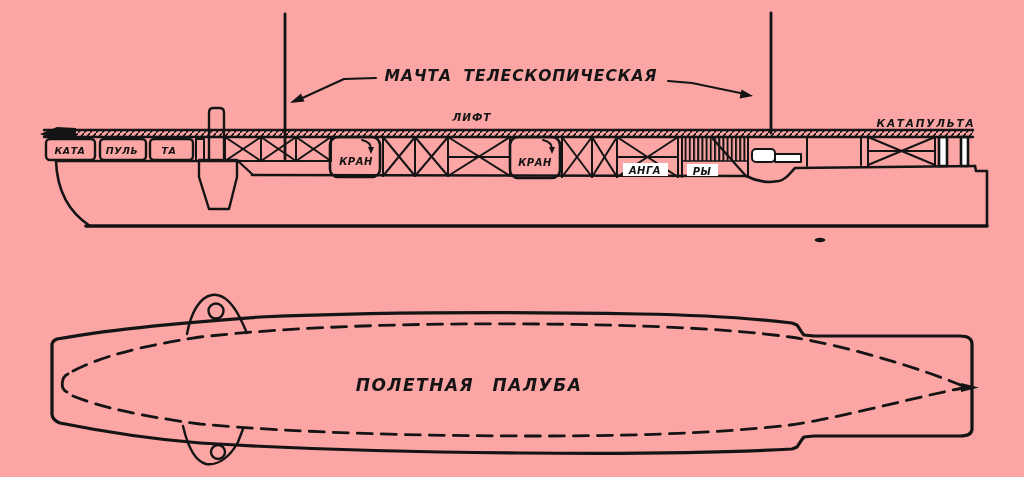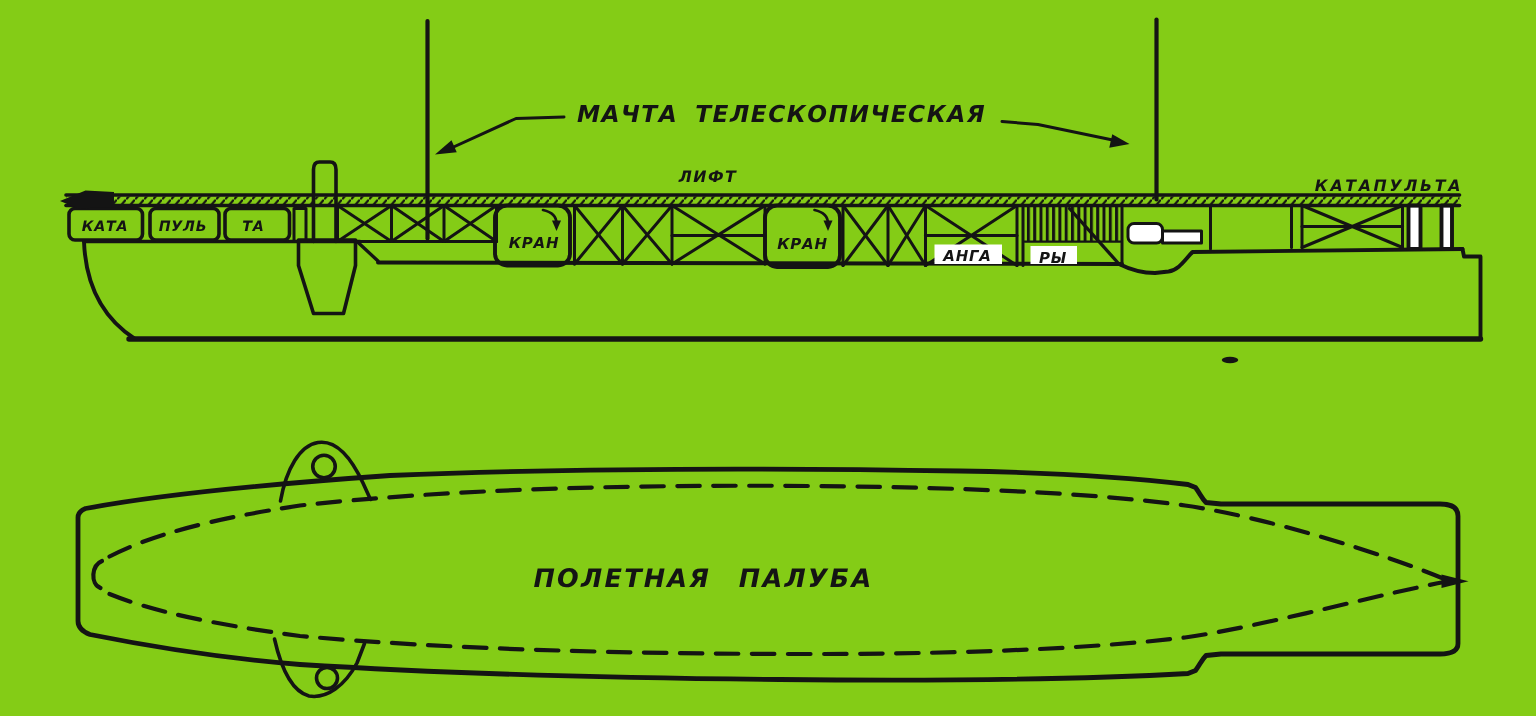--- a/index.html
+++ b/index.html
@@ -1,16 +1,16 @@
 <!DOCTYPE html>
 <html><head>
 <meta charset="utf-8">
 <style>
   html,body{margin:0;padding:0;background:#ffffff;}
-  .page{width:1024px;height:477px;background:#84cc16;overflow:hidden;will-change:transform;transform:translateZ(0);}
+  .page{width:1024px;height:477px;background:#fca5a5;overflow:hidden;will-change:transform;transform:translateZ(0);}
   svg{display:block;}
   text{font-family:"DejaVu Sans",sans-serif;font-weight:700;font-style:italic;fill:#141414;}
   .lbl-sm{font-size:9.5px;letter-spacing:0.5px;}
   .lbl-ha{font-size:10px;letter-spacing:0.5px;}
   .lbl-md{font-size:10.5px;letter-spacing:1px;}
   .lbl-cat{font-size:10.5px;letter-spacing:1.8px;}
   .lbl-lg{font-size:15.5px;letter-spacing:1px;word-spacing:5px;}
   .lbl-deck{font-size:17px;letter-spacing:1.5px;word-spacing:11px;}
   .ink{stroke:#141414;fill:none;stroke-linecap:round;stroke-linejoin:round;}
   .inkfill{fill:#141414;stroke:none;}

